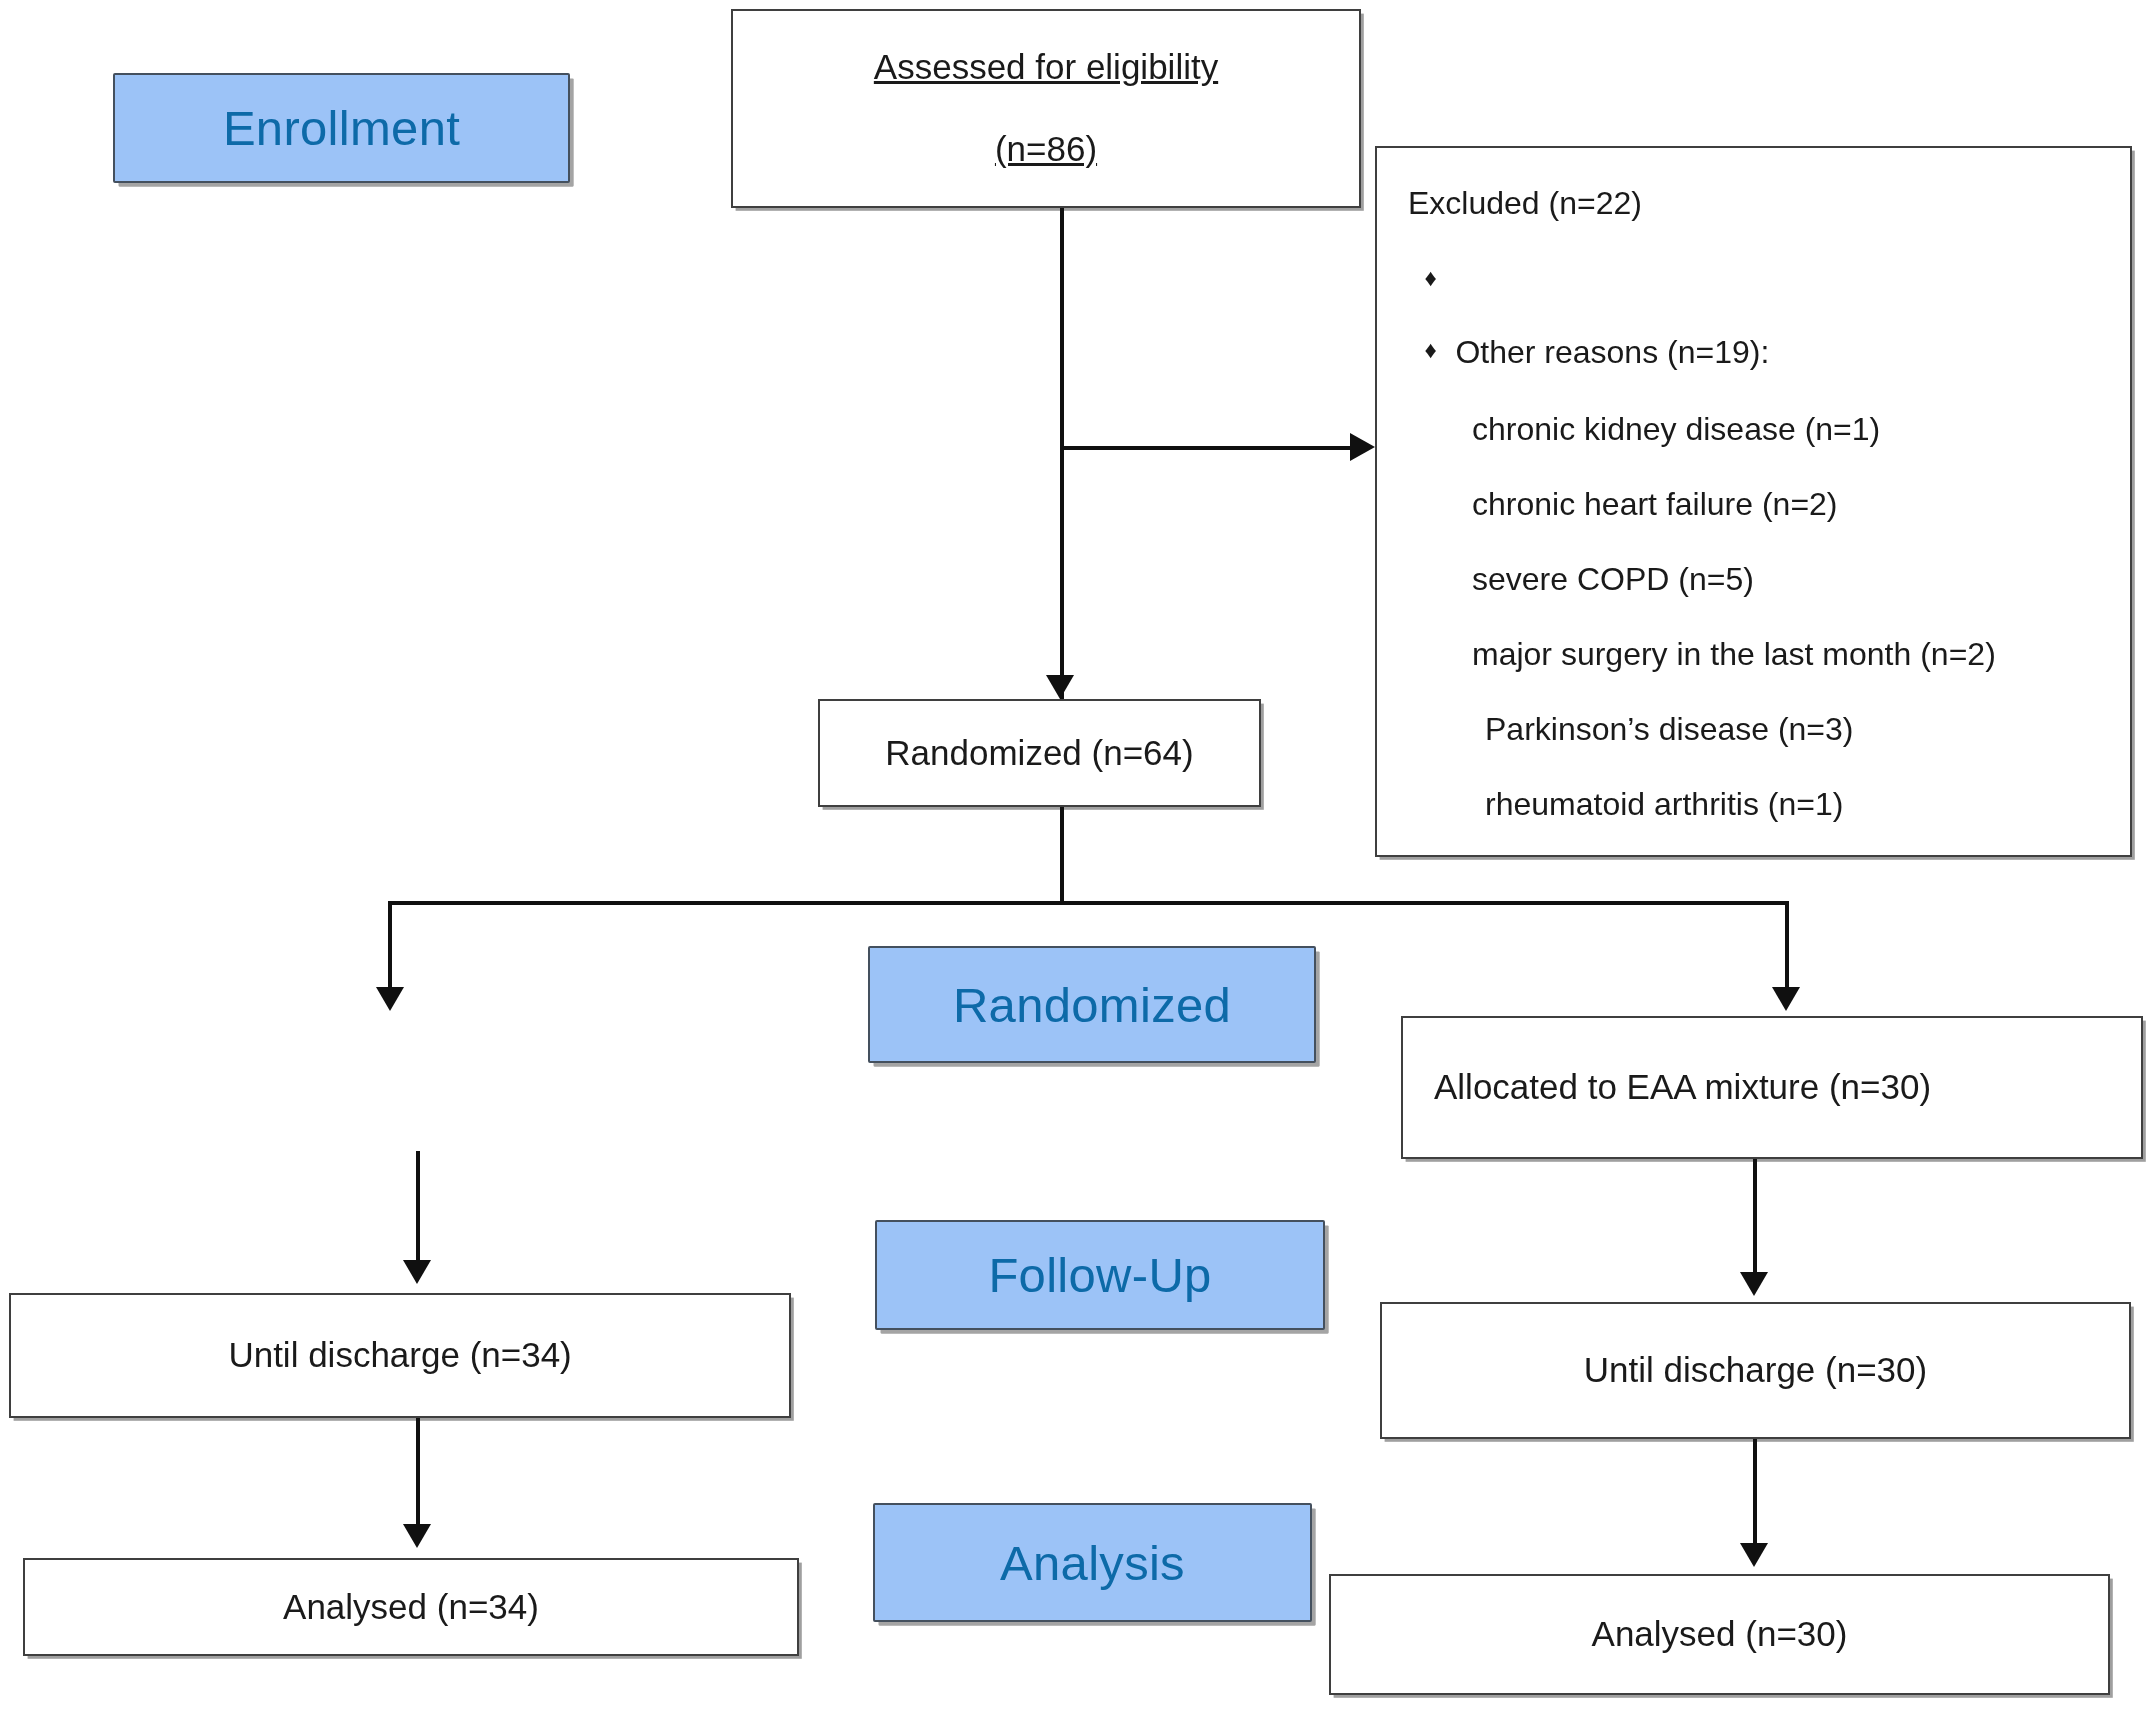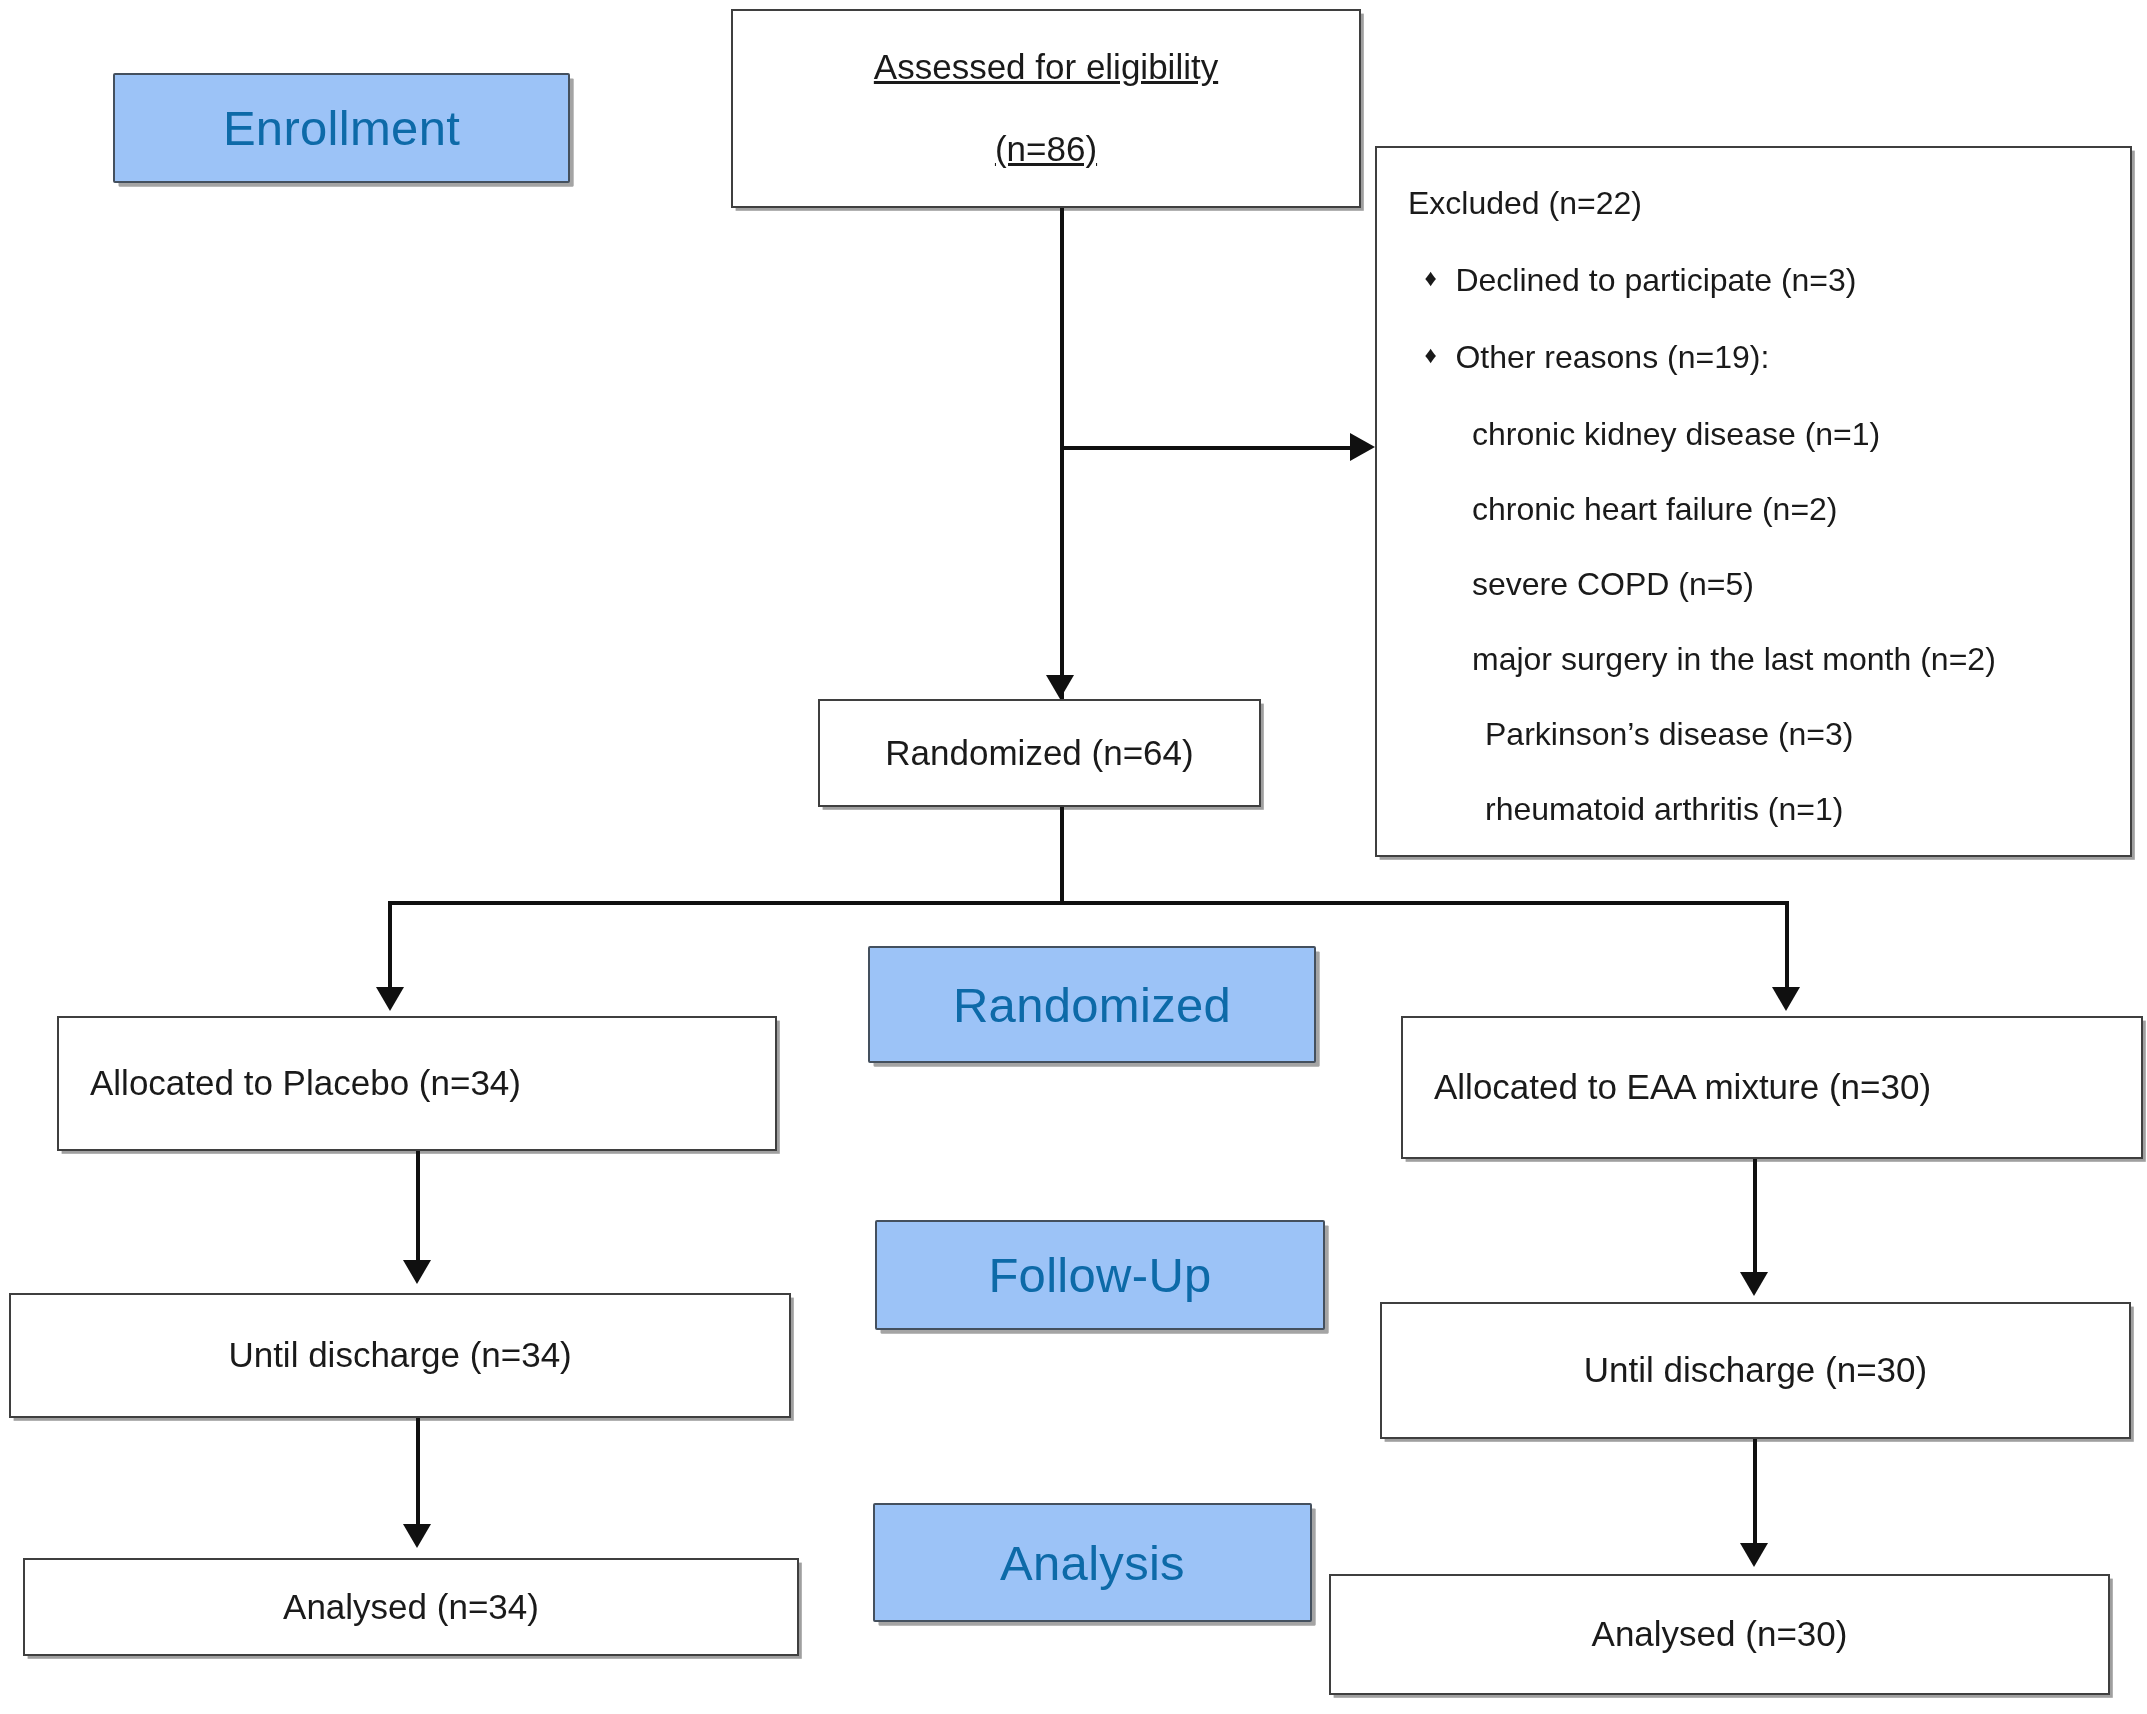--- a/index.html
+++ b/index.html
@@ -124,21 +124,20 @@
   <div class="arrow-down" style="left:1046px; top:675px;"></div>
 
   <div class="hline" style="left:1060px; top:446px; width:292px;"></div>
   <div class="arrow-right" style="left:1350px; top:433px;"></div>
 
   <div class="panel" style="left:1375px; top:146px; width:757px; height:711px;">
     <div class="head">Excluded (n=22)</div>
 
     <div class="bullet">
       <span class="dot">♦</span>
-      <span>Declined to participate (n=3)</span>
     </div>
     <div class="bullet">
       <span class="dot">♦</span>
       <span>Other reasons (n=19):</span>
     </div>
 
     <div class="sub">chronic kidney disease  (n=1)</div>
     <div class="sub">chronic heart failure (n=2)</div>
     <div class="sub">severe COPD (n=5)</div>
     <div class="sub">major surgery in the last month  (n=2)</div>
@@ -154,23 +153,20 @@
   <div class="hline" style="left:388px; top:901px; width:1400px;"></div>
   <div class="vline" style="left:388px; top:901px; height:91px;"></div>
   <div class="arrow-down" style="left:376px; top:987px;"></div>
   <div class="vline" style="left:1785px; top:901px; height:91px;"></div>
   <div class="arrow-down" style="left:1772px; top:987px;"></div>
 
   <div class="badge" style="left:868px; top:946px; width:448px; height:117px;">
     <span>Randomized</span>
   </div>
 
-  <div class="box left-text" style="left:57px; top:1016px; width:720px; height:135px;">
-    <div class="inner">Allocated to Placebo (n=34)</div>
-  </div>
 
   <div class="box left-text" style="left:1401px; top:1016px; width:742px; height:143px;">
     <div class="inner">Allocated to EAA mixture (n=30)</div>
   </div>
 
   <div class="vline" style="left:416px; top:1151px; height:114px;"></div>
   <div class="arrow-down" style="left:403px; top:1260px;"></div>
 
   <div class="vline" style="left:1753px; top:1159px; height:119px;"></div>
   <div class="arrow-down" style="left:1740px; top:1272px;"></div>

